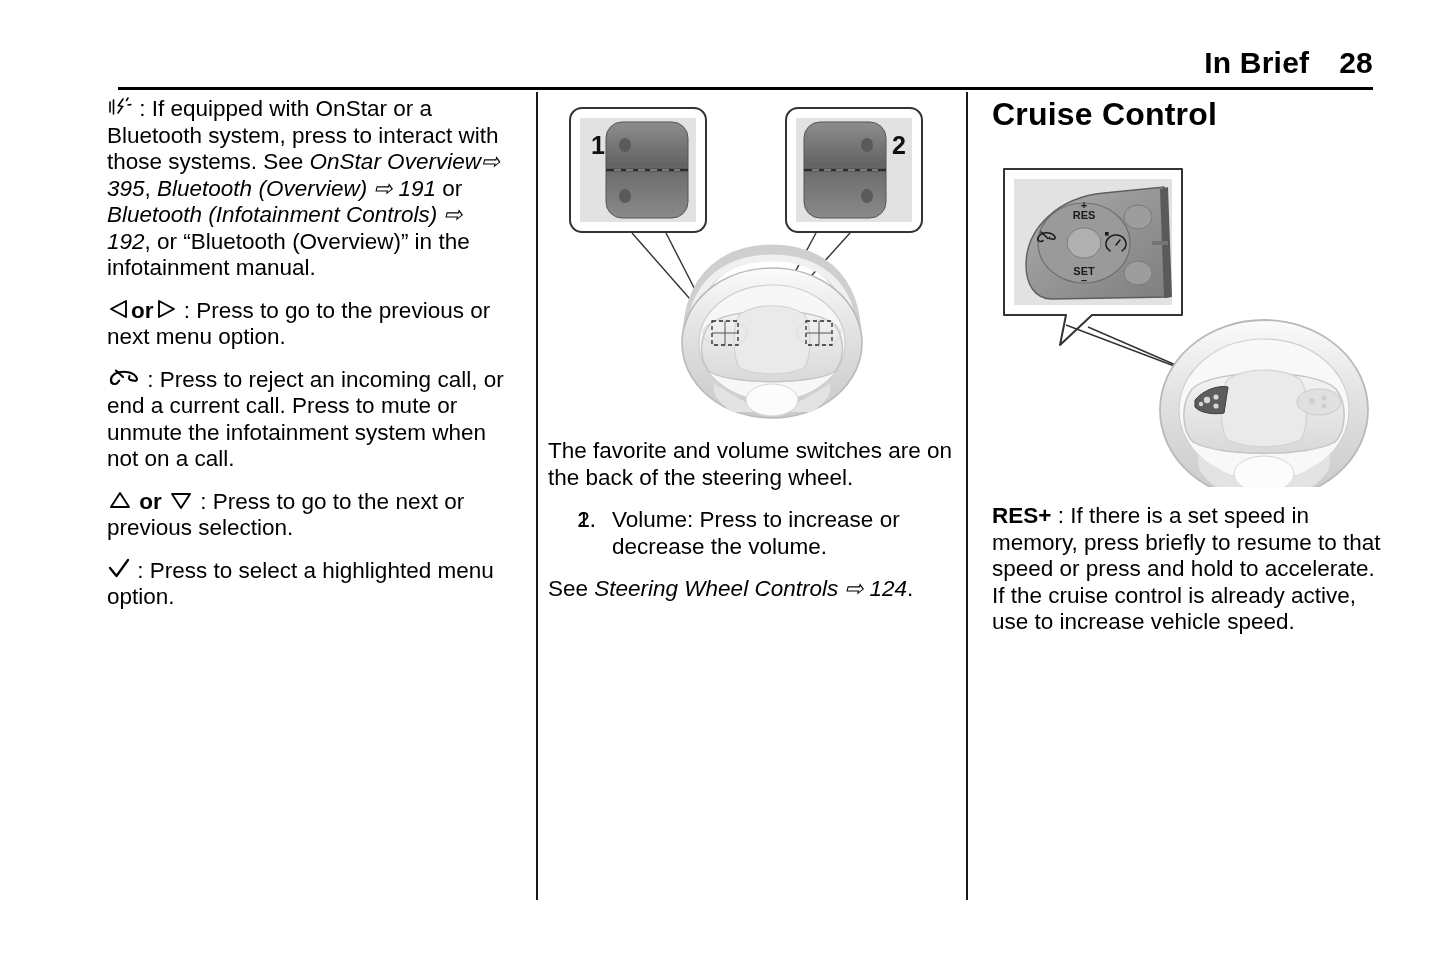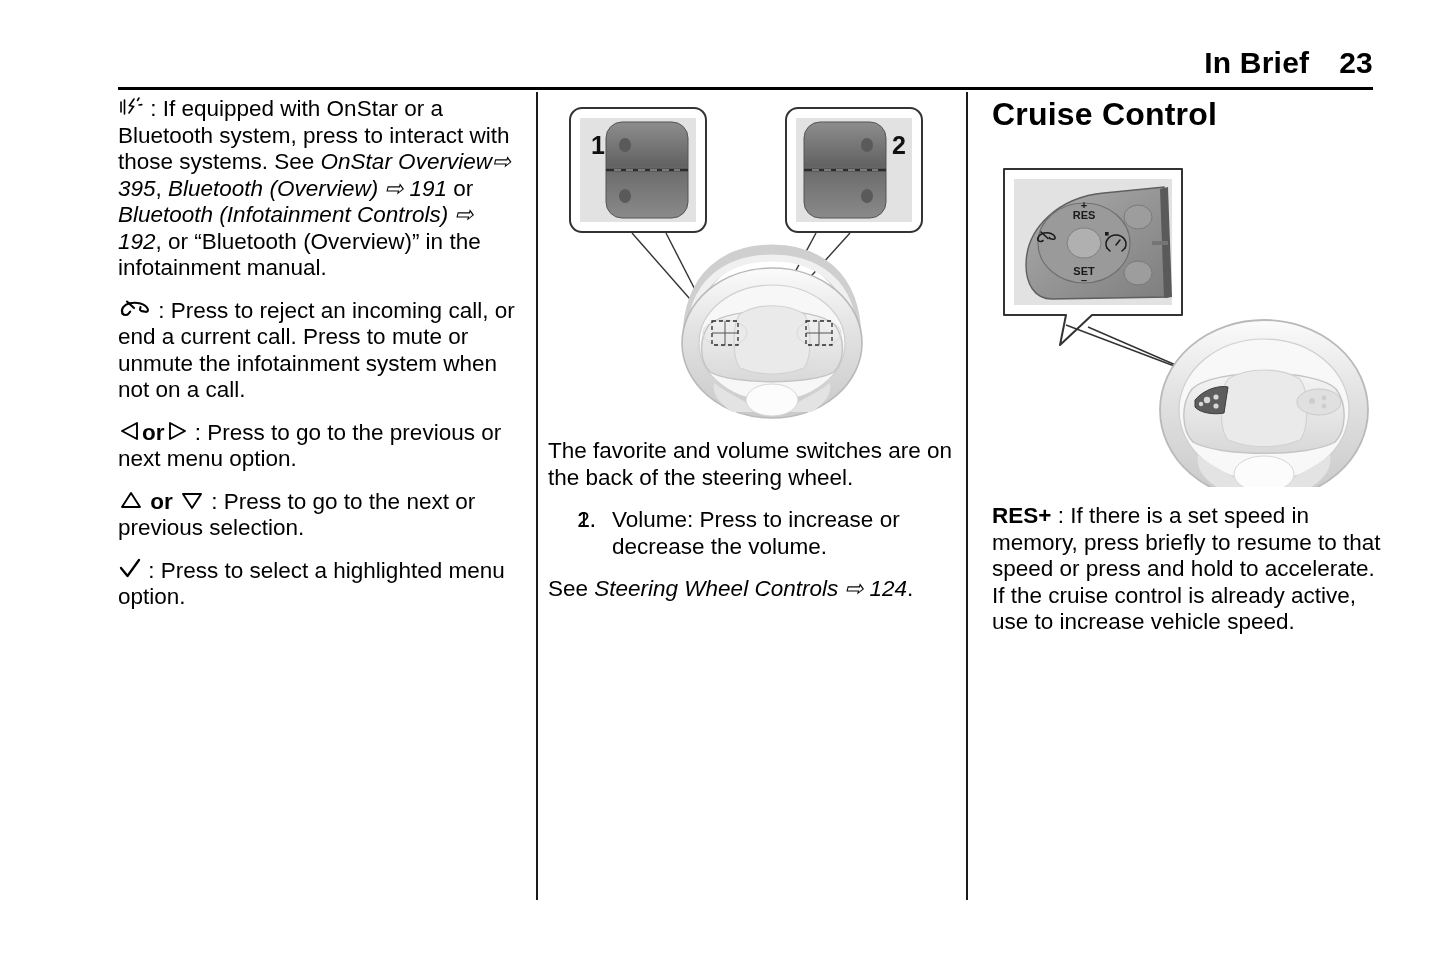--- a/index.html
+++ b/index.html
@@ -48,21 +48,21 @@
     width: 100%;
     height: 3px;
     background: #000;
   }
 
   
   .col {
     position: absolute;
     top: 96px;
   }
-  .col-1 { left: 118px;  width: 400px; }
+  .col-1 { left: 107px;  width: 400px; }
   .col-2 { left: 548px;  width: 415px; }
   .col-3 { left: 992px;  width: 392px; }
 
   .divider {
     position: absolute;
     top: 92px;
     width: 2px;
     height: 808px;
     background: #1a1a1a;
   }
@@ -131,21 +131,21 @@
   }
 </style>
 </head>
 <body>
 
 <div class="page">
 
   <div class="header">
     <div class="header-titles">
       <span>In Brief</span>
-      <span>23</span>
+      <span>28</span>
     </div>
     <div class="header-rule"></div>
   </div>
 
   <div class="divider divider-1"></div>
   <div class="divider divider-2"></div>
 
   <div class="col col-1">
 
     <p class="body">
@@ -157,42 +157,42 @@
             <path d="M16 3 L11.5 9.5 L15.5 10.5 L11 17"></path>
             <path d="M19.5 4.5 L21 2"></path>
             <path d="M21 9 L23.8 8.6"></path>
           </g>
         </svg>
       </span><span> : If equipped with OnStar or a Bluetooth system, press to interact with those systems. See </span><span class="ital">OnStar Overview</span><span class="arrow-ref">⇨</span> <span class="ital">395</span><span>, </span><span class="ital">Bluetooth (Overview)</span> <span class="arrow-ref">⇨</span> <span class="ital">191</span><span> or </span><span class="ital">Bluetooth (Infotainment Controls)</span> <span class="arrow-ref">⇨</span> <span class="ital">192</span><span>, or “Bluetooth (Overview)” in the infotainment manual.</span>
     </p>
 
     <p class="body">
       <span class="glyph">
+        <svg width="24" height="22" viewBox="0 0 24 22">
+          <path d="M19 3 L19 19 L4 11 Z" fill="none" stroke="#000" stroke-width="1.9" stroke-linejoin="round"></path>
+        </svg>
+      </span><span class="bold">or</span><span class="glyph">
+        <svg width="24" height="22" viewBox="0 0 24 22">
+          <path d="M5 3 L5 19 L20 11 Z" fill="none" stroke="#000" stroke-width="1.9" stroke-linejoin="round"></path>
+        </svg>
+      </span><span> : Press to go to the previous or next menu option.</span>
+    </p>
+
+    <p class="body">
+      <span class="glyph">
         <svg width="34" height="22" viewBox="0 0 34 22">
           <g fill="none" stroke="#000" stroke-width="2.1" stroke-linecap="round">
             <path d="M4.5 15.5 C2.5 11 6 6.5 12 5.2 C19 3.7 27 6 29.5 10.5
                      C30.6 12.5 29.6 14.2 27.5 13.8 L23.8 13.1
                      C22.3 12.8 21.8 11.9 22.1 10.7 L22.5 9"></path>
             <path d="M4.5 15.5 C6 17.5 9 17.6 10.6 15.6 L12.2 13.6"></path>
             <path d="M9 3.5 L16 10"></path>
           </g>
         </svg>
       </span><span> : Press to reject an incoming call, or end a current call. Press to mute or unmute the infotainment system when not on a call.</span>
-    </p>
-
-    <p class="body">
-      <span class="glyph">
-        <svg width="24" height="22" viewBox="0 0 24 22">
-          <path d="M19 3 L19 19 L4 11 Z" fill="none" stroke="#000" stroke-width="1.9" stroke-linejoin="round"></path>
-        </svg>
-      </span><span class="bold">or</span><span class="glyph">
-        <svg width="24" height="22" viewBox="0 0 24 22">
-          <path d="M5 3 L5 19 L20 11 Z" fill="none" stroke="#000" stroke-width="1.9" stroke-linejoin="round"></path>
-        </svg>
-      </span><span> : Press to go to the previous or next menu option.</span>
     </p>
 
     <p class="body">
       <span class="glyph">
         <svg width="26" height="22" viewBox="0 0 26 22">
           <path d="M13 4 L22 18 L4 18 Z" fill="none" stroke="#000" stroke-width="1.9" stroke-linejoin="round"></path>
         </svg>
       </span> <span class="bold">or</span> <span class="glyph">
         <svg width="26" height="22" viewBox="0 0 26 22">
           <path d="M4 5 L22 5 L13 19 Z" fill="none" stroke="#000" stroke-width="1.9" stroke-linejoin="round"></path>

